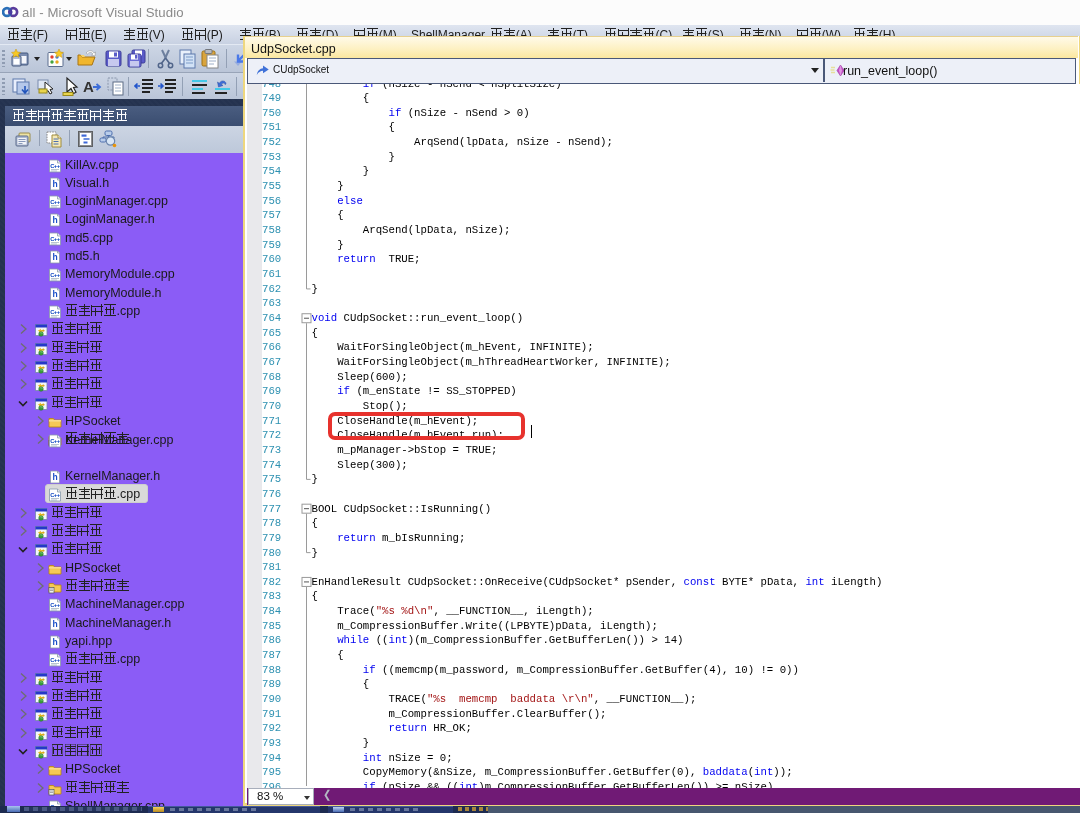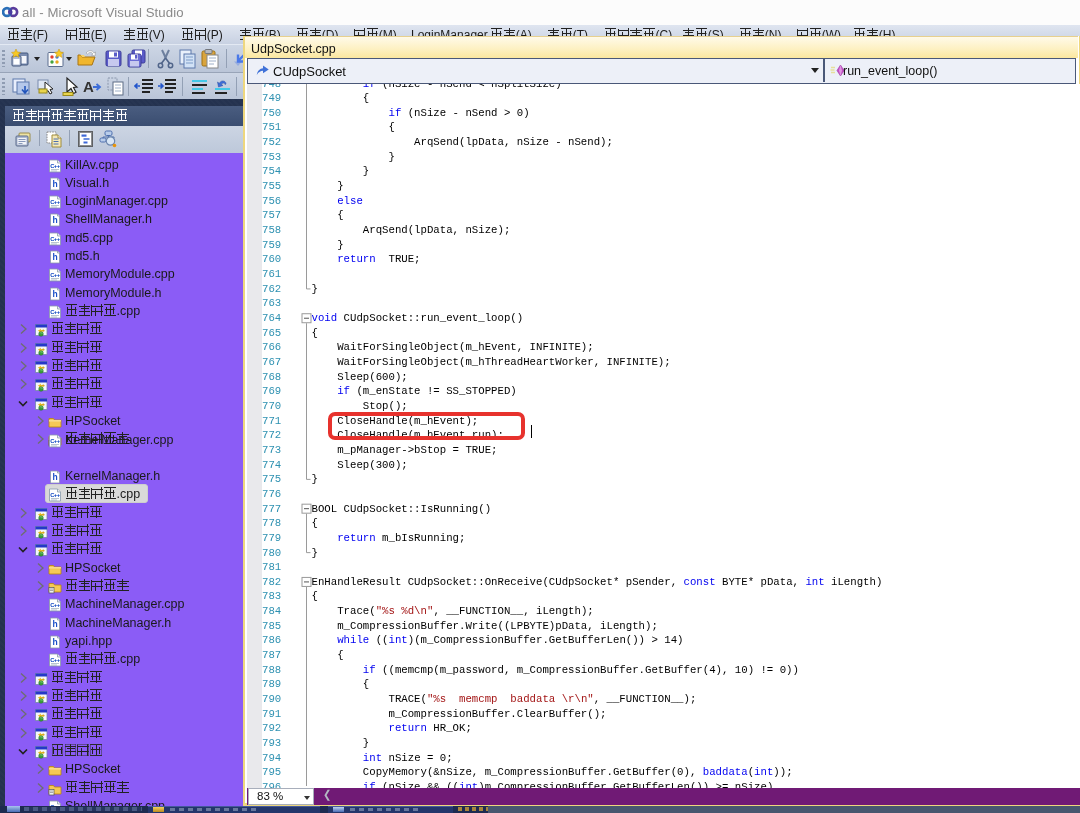--- a/index.html
+++ b/index.html
@@ -56,21 +56,21 @@
 .ticn{position:absolute;top:2px;width:14px;height:14px}
 .tlabel{position:absolute;top:2px}
 .sel{position:absolute;left:40px;top:-1px;height:19px;background:#d9d9d9;border-radius:3px;border:1px solid #cecece}
 
 #editor{left:243px;top:36px;width:837px;height:770px;background:#fff;border-left:2.5px solid #eed77e;border-right:1.5px solid #eed77e;border-bottom:3px solid #eed77e}
 #edtab{left:0;top:0;width:833px;height:22px;background:linear-gradient(#fffae9,#fdf0c0 60%,#fbe79f);border-top:1px solid #e7d08e}
 #edtabtext{left:6px;top:5px;font-size:12.5px;color:#111}
 #navbar{left:2px;top:22px;width:829px;height:26px;background:#edf0f8;border:1.5px solid #4a5878}
 #navdivider{left:575px;top:0px;width:2px;height:23px;background:#4a5878}
 #navarrow{left:7px;top:5px;width:15px;height:13.5px}
-#navtext1{left:25px;top:5px;font-size:13px;color:#111}
+#navtext1{left:25px;top:5px;font-size:10px;color:#111}
 #navcaret{left:563px;top:9px;width:0;height:0;border-left:4px solid transparent;border-right:4px solid transparent;border-top:5px solid #222}
 #navicon2{left:582px;top:4px;width:16px;height:15px}
 #navtext2{left:595px;top:5px;font-size:12.5px;color:#111}
 #codearea{left:2px;top:48px;width:833.5px;height:703.5px;background:#fff;overflow:hidden}
 #indmargin{left:0;top:0;width:15px;height:100%;background:#e9e9ec}
 #lnums{position:absolute;left:15px;top:-7.5px;width:32px;font-family:"Liberation Mono",monospace;font-size:10.7px;line-height:14.65px;color:#2e91b1;white-space:pre}
 #codepre{position:absolute;left:64.5px;top:-7.5px;font-family:"Liberation Mono",monospace;font-size:10.7px;line-height:14.65px;color:#000;white-space:pre}
 .k{color:#0000f0}.s{color:#a31515}
 #outline{position:absolute;left:0;top:0;width:100%;height:100%}
 #redbox{left:81px;top:327.5px;width:197px;height:28.5px;border:4.5px solid #e7322d;border-radius:7px}
@@ -94,21 +94,21 @@
   <div class="abs" id="titletext">all - Microsoft Visual Studio</div>
 </div>
 <div class="abs" id="menubar">
   <div class="mi" style="left:7px"><span class="zh"></span><span class="zh v2"></span>(F)</div>
   <div class="mi" style="left:65px"><span class="zh v3"></span><span class="zh"></span>(E)</div>
   <div class="mi" style="left:123px"><span class="zh v2"></span><span class="zh"></span>(V)</div>
   <div class="mi" style="left:181px"><span class="zh"></span><span class="zh v3"></span>(P)</div>
   <div class="mi" style="left:239px"><span class="zh v2"></span><span class="zh"></span>(B)</div>
   <div class="mi" style="left:296px"><span class="zh"></span><span class="zh v2"></span>(D)</div>
   <div class="mi" style="left:353px"><span class="zh v3"></span><span class="zh"></span>(M)</div>
-  <div class="mi" style="left:411px">LoginManager</div>
+  <div class="mi" style="left:411px">ShellManager</div>
   <div class="mi" style="left:490px"><span class="zh"></span><span class="zh v2"></span>(A)</div>
   <div class="mi" style="left:547px"><span class="zh v2"></span><span class="zh"></span>(T)</div>
   <div class="mi" style="left:604px"><span class="zh"></span><span class="zh v3"></span><span class="zh v2"></span><span class="zh"></span>(C)</div>
   <div class="mi" style="left:682px"><span class="zh v2"></span><span class="zh"></span>(S)</div>
   <div class="mi" style="left:739px"><span class="zh"></span><span class="zh v2"></span>(N)</div>
   <div class="mi" style="left:796px"><span class="zh v3"></span><span class="zh"></span>(W)</div>
   <div class="mi" style="left:853px"><span class="zh"></span><span class="zh v2"></span>(H)</div>
 </div>
 <div class="abs" id="tb1">
   <div class="grip"></div>
@@ -287,21 +287,21 @@
           <span class="tlabel" style="left:60px">LoginManager.cpp</span>
         </div>
         <div class="trow" style="left:0;top:57.489999999999995px;width:238px">
           <span style="position:absolute;left:43px;top:1px;width:14px;height:14px">
             <svg class="ticn" viewBox="0 0 14 14">
               <path d="M2.5 1 L9.5 1 L11.5 3 L11.5 13 L2.5 13 Z" fill="#fff" stroke="#8899aa" stroke-width=".8"></path>
               <path d="M9.5 1 L9.5 3 L11.5 3" fill="#e8eef4" stroke="#8899aa" stroke-width=".8"></path>
               <text x="4.4" y="10" font-size="8.5" font-weight="bold" fill="#1a50c8" font-family="Liberation Sans">h</text>
             </svg>
           </span>
-          <span class="tlabel" style="left:60px">ShellManager.h</span>
+          <span class="tlabel" style="left:60px">LoginManager.h</span>
         </div>
         <div class="trow" style="left:0;top:75.82px;width:238px">
           <span style="position:absolute;left:43px;top:1px;width:14px;height:14px">
             <svg class="ticn" viewBox="0 0 14 14">
               <path d="M1.5 1 L9.5 1 L12.5 4 L12.5 13 L1.5 13 Z" fill="#fff" stroke="#8899aa" stroke-width=".8"></path>
               <path d="M9.5 1 L9.5 4 L12.5 4" fill="#e8eef4" stroke="#8899aa" stroke-width=".8"></path>
               <text x="2.2" y="8.8" font-size="5.8" font-weight="bold" fill="#0a44c0" font-family="Liberation Sans" letter-spacing="-0.5">C++</text>
               <path d="M3 10.5 h8 M3 12 h6" stroke="#99aabb" stroke-width=".7"></path>
             </svg>
           </span>

